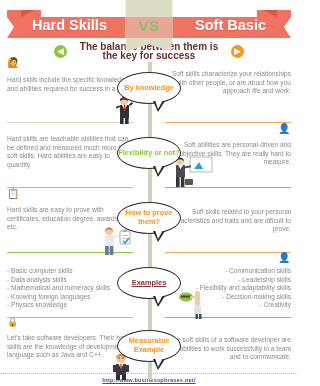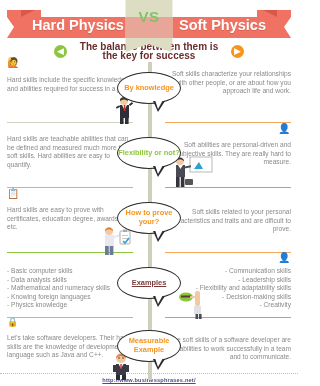--- a/index.html
+++ b/index.html
@@ -52,21 +52,21 @@
   .vs-ribbon .tail{
     position:absolute;bottom:-8px;left:0;width:0;height:0;
     border-left:23.5px solid #ddddc4;border-right:23.5px solid #ddddc4;
     border-bottom:8px solid transparent;
   }
   .vs-overlay{
     position:absolute;top:17px;left:50%;transform:translateX(-50%);
     width:47px;height:21px;background:#e8a698;z-index:3;
   }
   .vs-text{
-    position:absolute;top:6px;left:50%;transform:translateX(-50%);
+    position:absolute;top:15px;left:50%;transform:translateX(-50%);
     z-index:5;font-size:15px;font-weight:bold;color:#86c06a;
     letter-spacing:.5px;line-height:21px;
   }
 
   .title-left,.title-right{
     position:absolute;top:15px;z-index:4;
     font-size:14.5px;font-weight:bold;color:#ffffff;
     letter-spacing:0px;line-height:21px;white-space:nowrap;
     text-shadow:0 1px 0 rgba(0,0,0,.12);
   }
@@ -169,22 +169,22 @@
       <div class="notch-l"></div>
       <div class="notch-r"></div>
     </div>
 
     <div class="vs-ribbon">
       <div class="tail"></div>
     </div>
     <div class="vs-overlay"></div>
     <div class="vs-text">VS</div>
 
-    <div class="title-left">Hard Physics</div>
-    <div class="title-right">Soft Physics</div>
+    <div class="title-left">Hard Skills</div>
+    <div class="title-right">Soft Basic</div>
 
     <div class="subtitle-row">
       <div class="arrow-circle arrow-left">◀</div>
       <div class="subtitle-text">The balance between them is the key for success</div>
       <div class="arrow-circle arrow-right">▶</div>
     </div>
   </div>
 
   <div class="rows">
     <div class="center-pole"></div>
@@ -244,21 +244,21 @@
         <div class="divider div-right c-green"></div>
       </div>
     </div>
 
     <div class="row">
       <div class="row-inner">
         <div class="ico" style="left:7px;top:-3px;color:#8cc63f;">📋</div>
         <div class="col col-left" style="top:14px;">Hard skills are easy to prove with certificates, education degree, awards and etc.</div>
         <div class="col col-right" style="top:16px;">Soft skills related to your personal characteristics and traits and are dificult to prove.</div>
         <div class="bubble b-orange">
-          <span>How to prove your?</span>
+          <span>How to prove them?</span>
           <span class="tailb"></span>
         </div>
         <div class="fig" style="left:98px;top:33px;">
           <svg width="40" height="30" viewBox="0 0 40 30">
             <circle cx="11" cy="6" r="4" fill="#f2c9a0"></circle>
             <path d="M7 5 Q11 0 15 5 L15 6 Q11 2.5 7 6 Z" fill="#e07b39"></path>
             <rect x="7" y="10" width="9" height="11" fill="#e8e8ee"></rect>
             <rect x="16" y="10" width="6" height="2" fill="#e8e8ee" transform="rotate(-18 19 11)"></rect>
             <rect x="7" y="21" width="3.8" height="9" fill="#6d7b99"></rect>
             <rect x="11.6" y="21" width="3.8" height="9" fill="#6d7b99"></rect>

